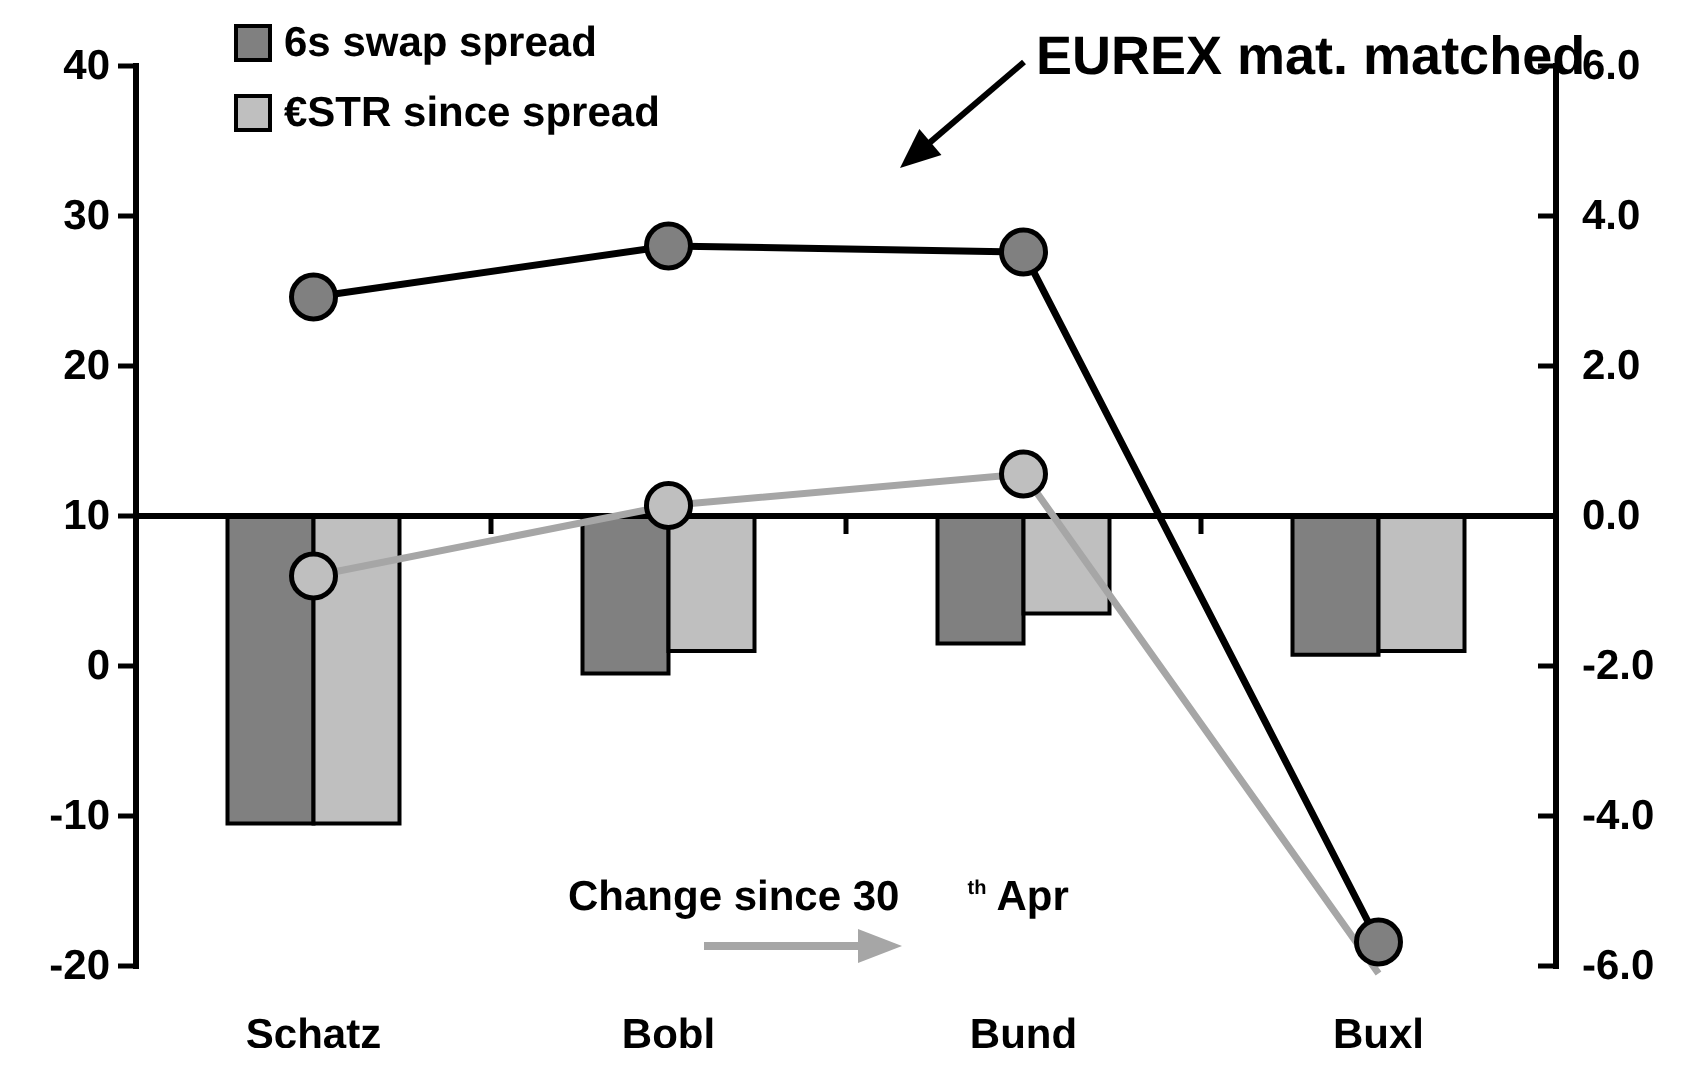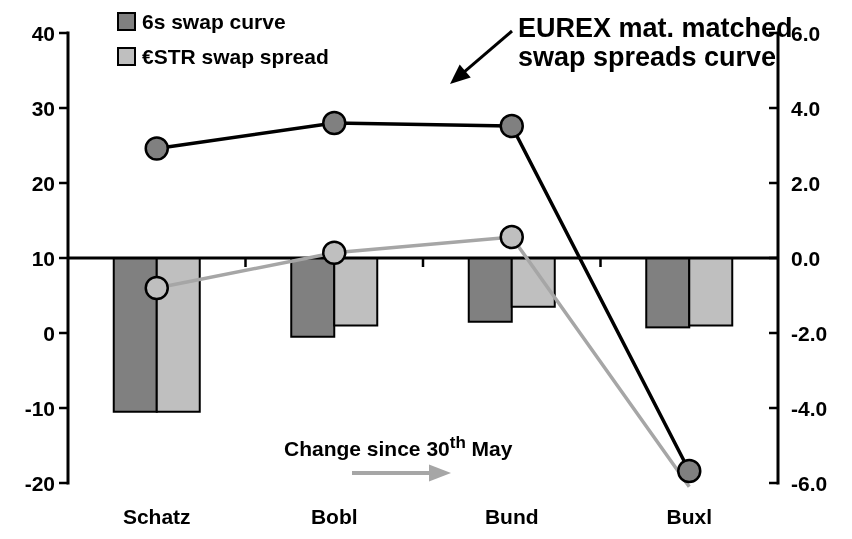--- a/index.html
+++ b/index.html
@@ -8,21 +8,21 @@
     font-family:"Liberation Sans",sans-serif;color:#000;overflow:hidden;font-weight:bold;
   }
   #chart-svg{position:absolute;left:0;top:0;}
   #chart-svg text{font-family:"Liberation Sans",sans-serif;fill:#000;}
   .legend{position:absolute;left:117px;top:11px;}
   .legend-row{display:flex;align-items:center;margin-bottom:14px;}
   .swatch{width:15px;height:15px;border:2px solid #000;margin-right:6px;flex:0 0 auto;}
   .legend-label{font-size:21px;line-height:21px;white-space:nowrap;}
   .eurex{position:absolute;left:518px;top:14px;font-size:27px;line-height:29px;white-space:nowrap;}
   .change{position:absolute;left:284px;top:437px;font-size:21px;white-space:nowrap;}
-  .change sup{font-size:17px;vertical-align:super;line-height:0;}
+  .change sup{font-size:10px;vertical-align:super;line-height:0;margin-left:34px;}
 </style>
 </head>
 <body>
 
 <div class="stage">
   <svg id="chart-svg" width="852" height="539" viewBox="0 0 852 539">
       <rect x="113.75" y="258" width="43" height="153.75" fill="#808080" stroke="#000" stroke-width="2"></rect>
       <rect x="291.25" y="258" width="43" height="78.75" fill="#808080" stroke="#000" stroke-width="2"></rect>
       <rect x="468.75" y="258" width="43" height="63.75" fill="#808080" stroke="#000" stroke-width="2"></rect>
       <rect x="646.25" y="258" width="43" height="69.375" fill="#808080" stroke="#000" stroke-width="2"></rect>
@@ -79,27 +79,26 @@
       <text x="689.25" y="524" text-anchor="middle" font-size="21">Buxl</text>
       <line x1="512" y1="31" x2="463.6821841983324" y2="72.30393931432877" stroke="#000000" stroke-width="3"></line>
       <polygon points="450,84 459.67928711880234,64.54334558893058 470.72556665526963,77.46540844291115" fill="#000000"></polygon>
       <line x1="352" y1="473" x2="431" y2="473" stroke="#a6a6a6" stroke-width="4"></line>
       <polygon points="451,473 429,481.5 429,464.5" fill="#a6a6a6"></polygon>
     </svg>
 
   <div class="legend">
     <div class="legend-row">
       <span class="swatch" style="background: rgb(128, 128, 128);"></span>
-      <span class="legend-label">6s swap curve</span>
+      <span class="legend-label">6s swap spread</span>
     </div>
     <div class="legend-row">
       <span class="swatch" style="background: rgb(191, 191, 191);"></span>
-      <span class="legend-label">€STR swap spread</span>
+      <span class="legend-label">€STR since spread</span>
     </div>
   </div>
 
   <div class="eurex">
     <div>EUREX mat. matched</div>
-    <div>swap spreads curve</div>
   </div>
 
-  <div class="change"><span>Change since 30</span><sup>th</sup><span> May</span></div>
+  <div class="change"><span>Change since 30</span><sup>th</sup><span> Apr</span></div>
 </div>
 
 </body></html>

